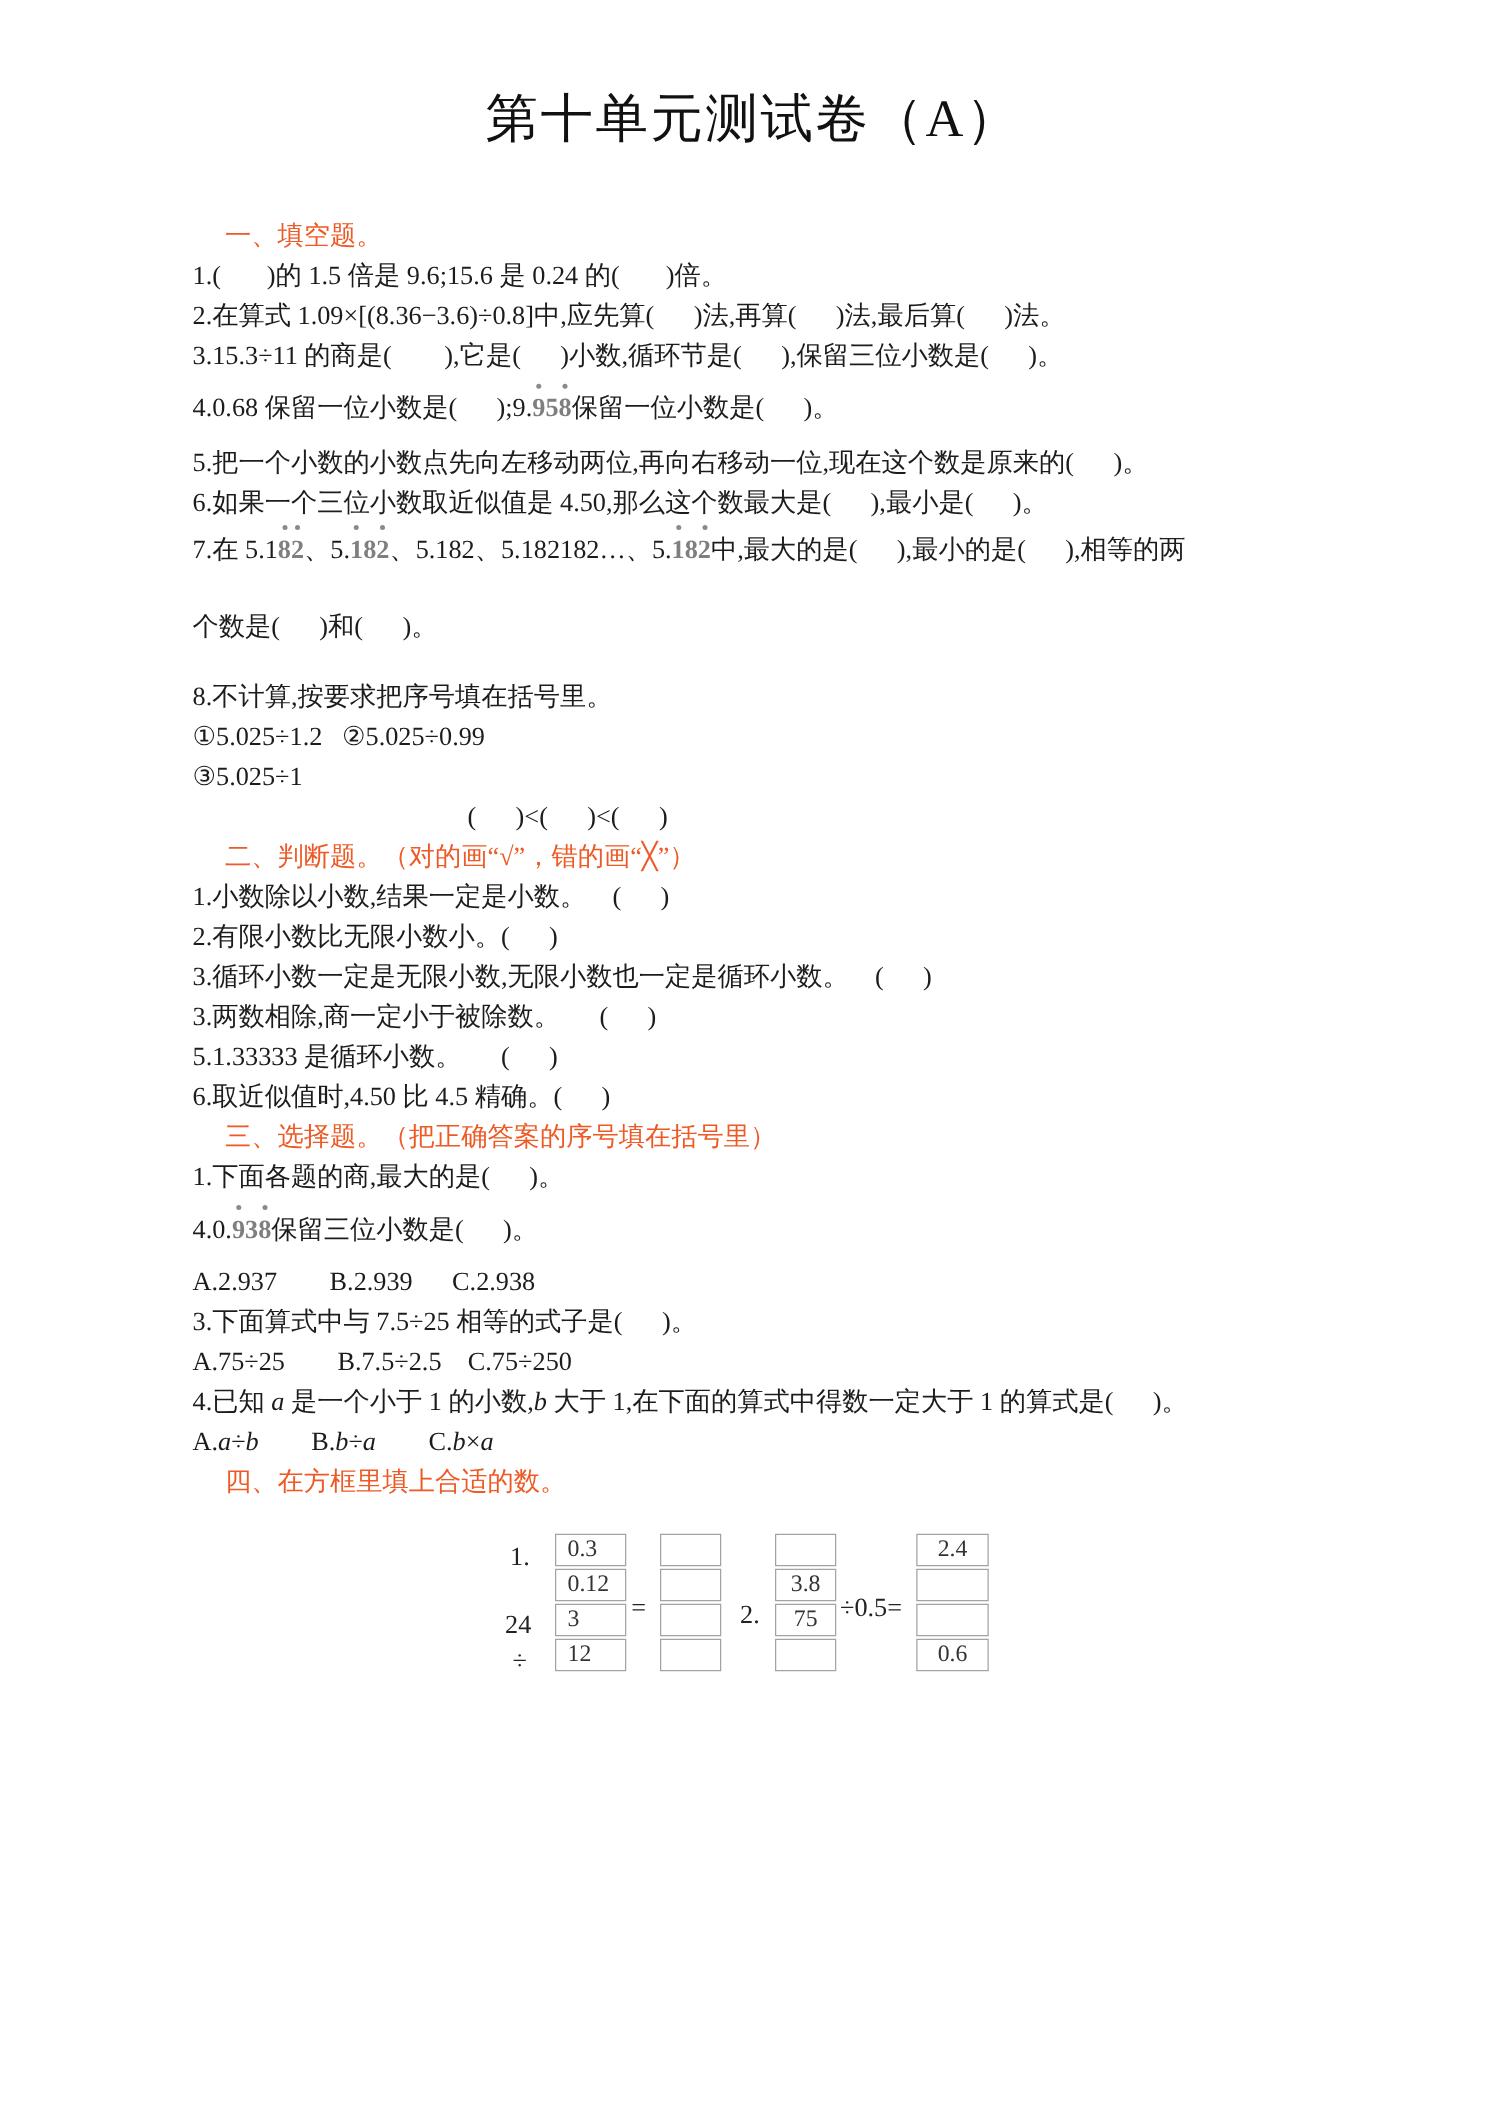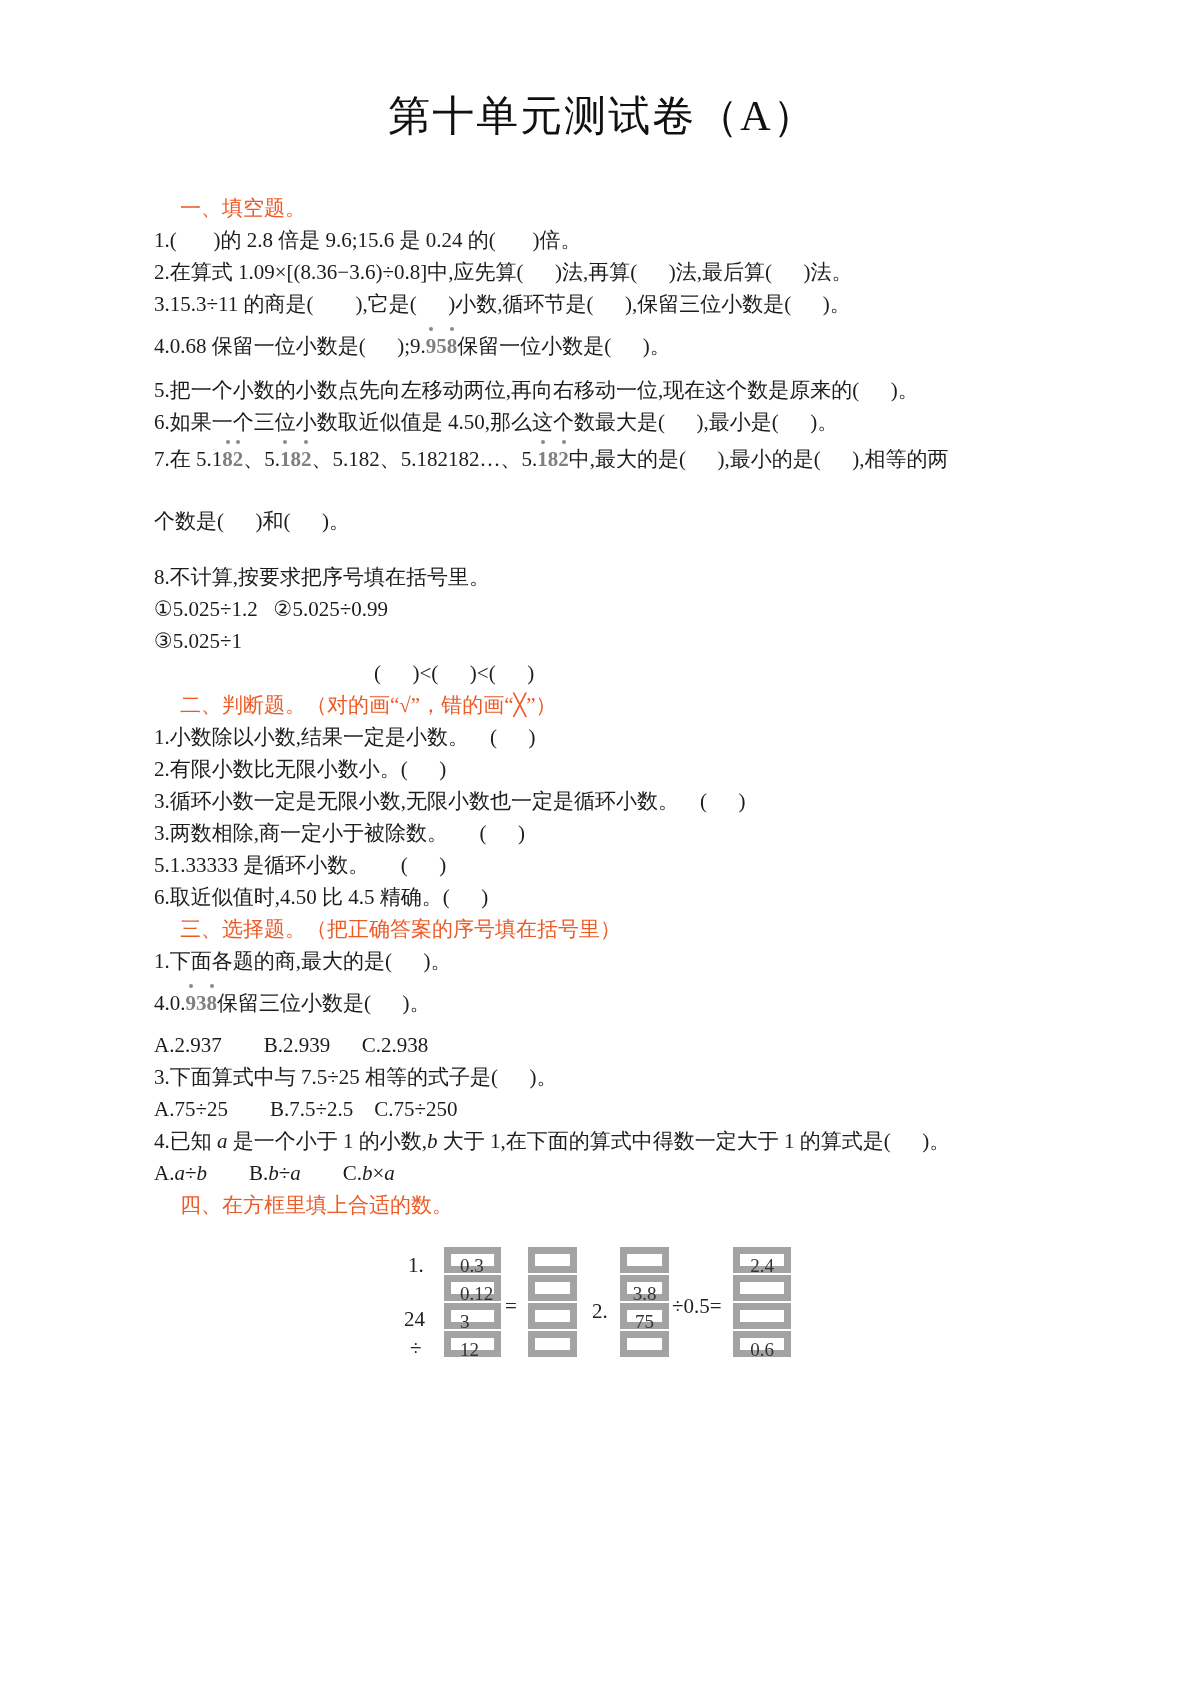--- a/index.html
+++ b/index.html
@@ -1,21 +1,21 @@
 <!DOCTYPE html>
 <html><head>
 <meta charset="utf-8">
 <style>
   html,body { margin:0; padding:0; background:#ffffff; }
   .page {
     position:relative;
     width:1191px; height:1684px;
     margin:0 auto; background:#ffffff;
     box-sizing:border-box;
-    padding:88px 140px 0 154px;
+    padding:68px 140px 0 154px;
     font-family:"Liberation Serif","DejaVu Serif","DejaVu Sans",serif;
     color:#1c1c1c;
     overflow:hidden;
   }
   .title {
     margin:0 0 48px 0;
     font-size:42px; font-weight:400;
     line-height:56px; text-align:center;
     letter-spacing:2px; color:#111;
   }
@@ -35,35 +35,35 @@
   .it { font-style:italic; }
   
   .diagram { position:relative; height:135px; margin-top:26px; }
   .dlabel, .dop {
     position:absolute; font-size:21px; line-height:24px; color:#222;
     white-space:nowrap;
   }
   .col { position:absolute; top:0; }
   .cell {
     box-sizing:border-box; height:26px; margin-bottom:2px;
-    border:7px solid #a3a3a3; background:#fff;
+    border:1px solid #a3a3a3; background:#fff;
     font-size:19px; line-height:24px; padding-left:9px; color:#333;
   }
   .col.c .cell { padding-left:0; text-align:center; }
 </style>
 </head>
 <body>
 
 <div class="page">
 
   <h1 class="title">第十单元测试卷（A）</h1>
 
   <div id="content">
       <div class="line heading"><span>一、填空题。</span></div>
-      <div class="line"><span>1.(       )的 2.8 倍是 9.6;15.6 是 0.24 的(       )倍。</span></div>
+      <div class="line"><span>1.(       )的 1.5 倍是 9.6;15.6 是 0.24 的(       )倍。</span></div>
       <div class="line"><span>2.在算式 1.09×[(8.36−3.6)÷0.8]中,应先算(      )法,再算(      )法,最后算(      )法。</span></div>
       <div class="line"><span>3.15.3÷11 的商是(        ),它是(      )小数,循环节是(      ),保留三位小数是(      )。</span></div>
       <div class="line" style="margin-top: 10px;"><span>4.0.68 保留一位小数是(      );9.</span><span class="rep dotd">9</span><span class="rep">5</span><span class="rep dotd">8</span><span>保留一位小数是(      )。</span></div>
       <div class="line" style="margin-top: 12px;"><span>5.把一个小数的小数点先向左移动两位,再向右移动一位,现在这个数是原来的(      )。</span></div>
       <div class="line"><span>6.如果一个三位小数取近似值是 4.50,那么这个数最大是(      ),最小是(      )。</span></div>
       <div class="line" style="margin-top: 5px;"><span>7.在 5.1</span><span class="rep dotd">8</span><span class="rep dotd">2</span><span>、5.</span><span class="rep dotd">1</span><span class="rep">8</span><span class="rep dotd">2</span><span>、5.182、5.182182…、5.</span><span class="rep dotd">1</span><span class="rep">8</span><span class="rep dotd">2</span><span>中,最大的是(      ),最小的是(      ),相等的两</span></div>
       <div class="line" style="margin-top: 30px;"><span>个数是(      )和(      )。</span></div>
       <div class="line" style="margin-top: 24px;"><span>8.不计算,按要求把序号填在括号里。</span></div>
       <div class="line"><span>①5.025÷1.2   ②5.025÷0.99</span></div>
       <div class="line"><span>③5.025÷1</span></div>

